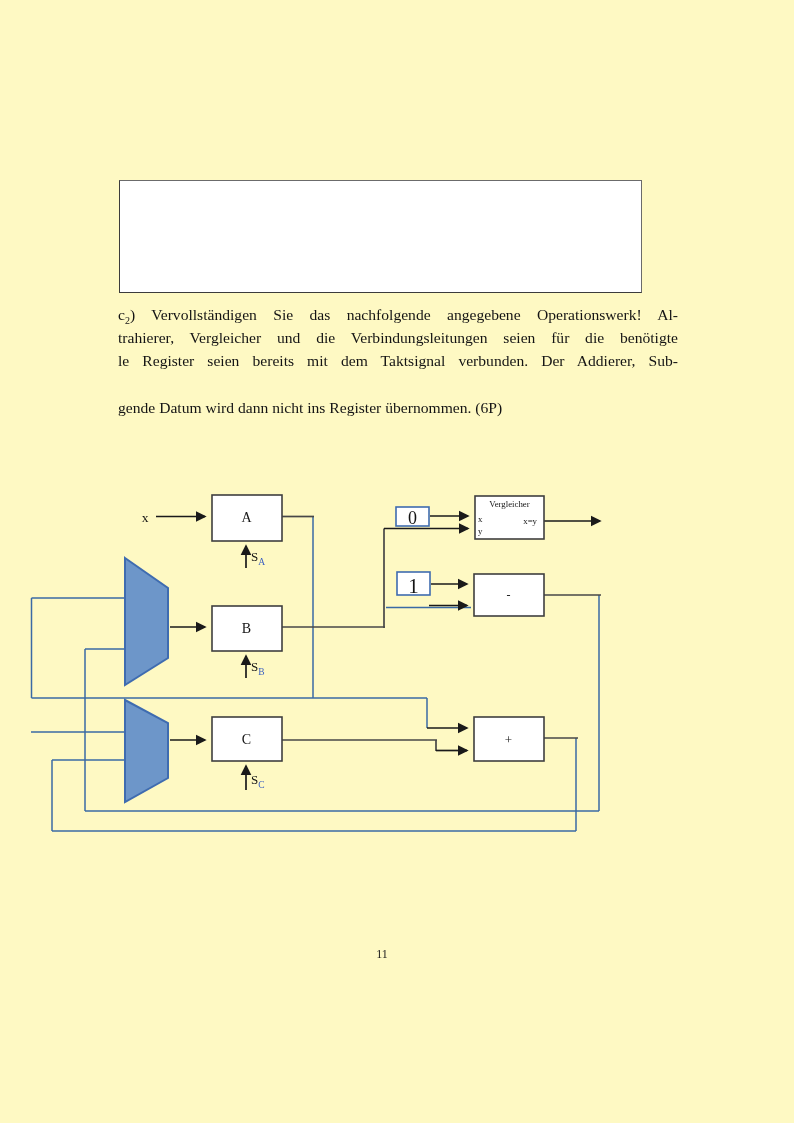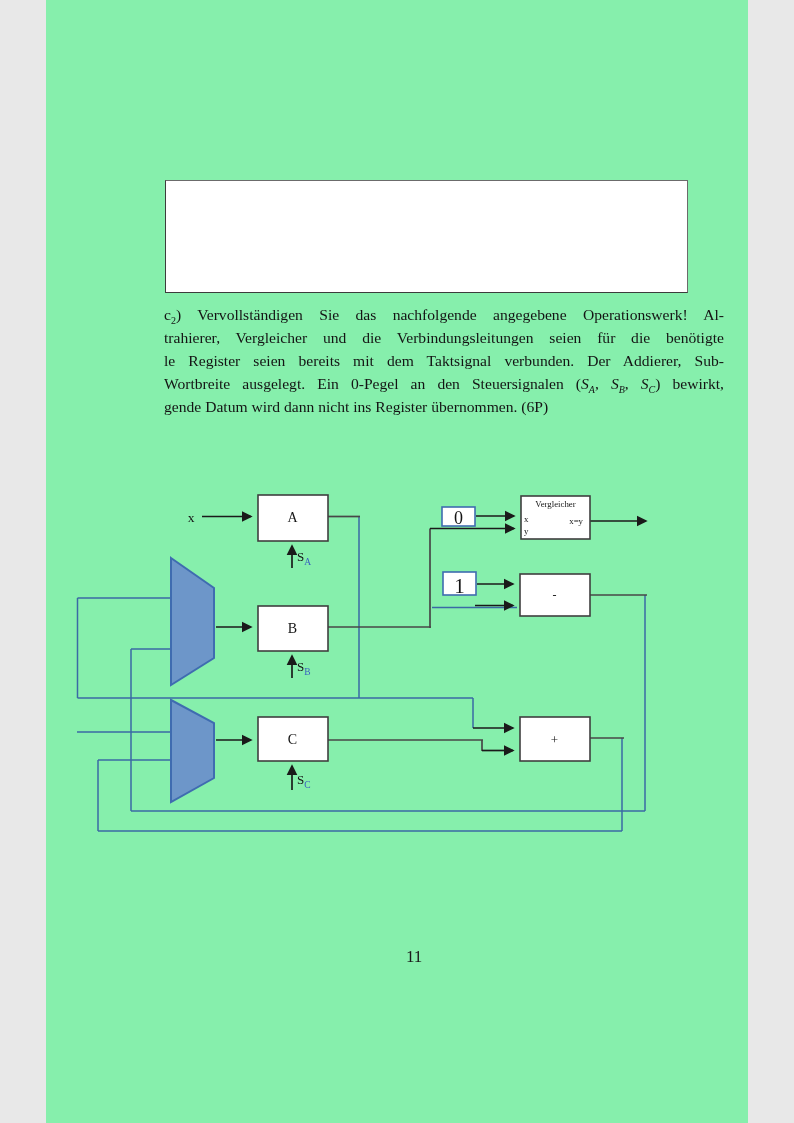--- a/index.html
+++ b/index.html
@@ -1,58 +1,57 @@
 <!DOCTYPE html>
 <html><head>
 <meta charset="utf-8">
 <style>
   html,body{margin:0;padding:0;background:#e8e8e8;}
   .page{
-    position:relative;width:702px;height:1123px;background:#86efac;
+    position:relative;width:794px;height:1123px;background:#fef9c3;
     margin:0 auto;overflow:hidden;
     font-family:"Liberation Serif", serif;color:#1a1a1a;
   }
   .answer-box{
     position:absolute;left:119px;top:180px;width:521px;height:111px;
     border:1.3px solid #6b6b6b;border-left-color:#3c3c3c;border-bottom-color:#3c3c3c;
     background:#fff;
   }
   .para{
     position:absolute;left:118px;top:303px;width:560px;
     font-size:15.6px;line-height:23px;color:#141414;
   }
   .pline{text-align:justify;text-align-last:justify;white-space:normal;}
-  .pline.last{text-align-last:left;}
+  .pline.last{text-align-last:left;margin-top:24px;}
   .para sub{font-size:10px;line-height:0;}
   .mvar{font-style:italic;}
   .mvar sub{font-style:italic;}
   .diagram{position:absolute;left:0;top:0;width:794px;height:1123px;}
   svg text{font-family:"Liberation Serif", serif;fill:#141414;}
   .g-dark line{stroke-width:1.7px;}
   .g-arrow line{stroke:#1a1a1a;stroke-width:1.7px;}
   .g-blue line{stroke-width:1.5px;}
   .node-rect{fill:#ffffff;stroke:#3f3f3f;stroke-width:1.6px;}
   .const-rect{fill:#ffffff;stroke-width:1.6px;}
   .page-number{
-    position:absolute;left:360px;top:947px;width:44px;
-    font-size:17px;color:#1a1a1a;
+    position:absolute;left:360px;top:947px;width:44px;text-align:center;
+    font-size:12px;color:#1a1a1a;
   }
 </style>
 </head>
 <body>
 
 <div class="page">
 
   <div class="answer-box"></div>
 
   <div class="para">
     <div class="pline"><span>c</span><sub>2</sub><span>) Vervollständigen Sie das nachfolgende angegebene Operationswerk! Al-</span></div>
     <div class="pline">trahierer, Vergleicher und die Verbindungsleitungen seien für die benötigte</div>
     <div class="pline">le Register seien bereits mit dem Taktsignal verbunden. Der Addierer, Sub-</div>
-    <div class="pline"><span>Wortbreite ausgelegt. Ein 0-Pegel an den Steuersignalen (</span><span class="mvar"><span>S</span><sub>A</sub></span><span>, </span><span class="mvar"><span>S</span><sub>B</sub></span><span>, </span><span class="mvar"><span>S</span><sub>C</sub></span><span>) bewirkt,</span></div>
     <div class="pline last">gende Datum wird dann nicht ins Register übernommen. (6P)</div>
   </div>
 
   <svg class="diagram" viewBox="0 0 794 1123" xmlns="http://www.w3.org/2000/svg">
     <defs>
       <marker id="arr" viewBox="0 0 10 10" refX="8.5" refY="5" markerWidth="6.5" markerHeight="6.5" orient="auto-start-reverse">
         <path d="M0 0 L10 5 L0 10 z" fill="#1a1a1a"></path>
       </marker>
     </defs>
 

